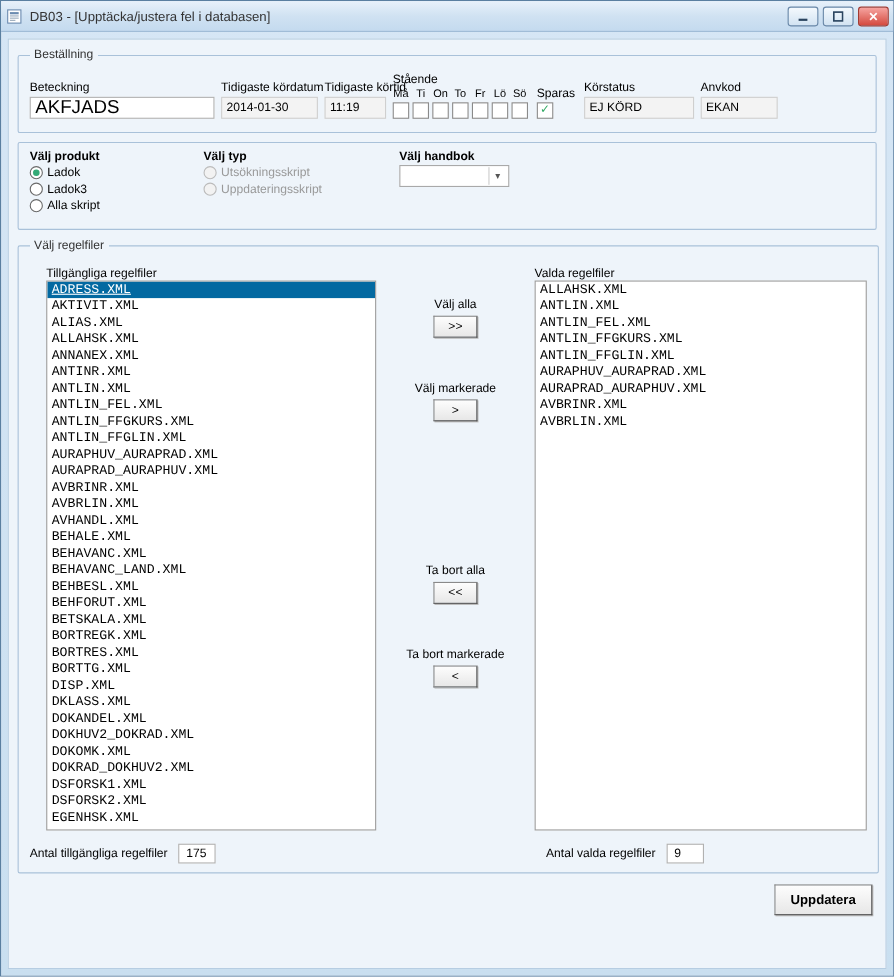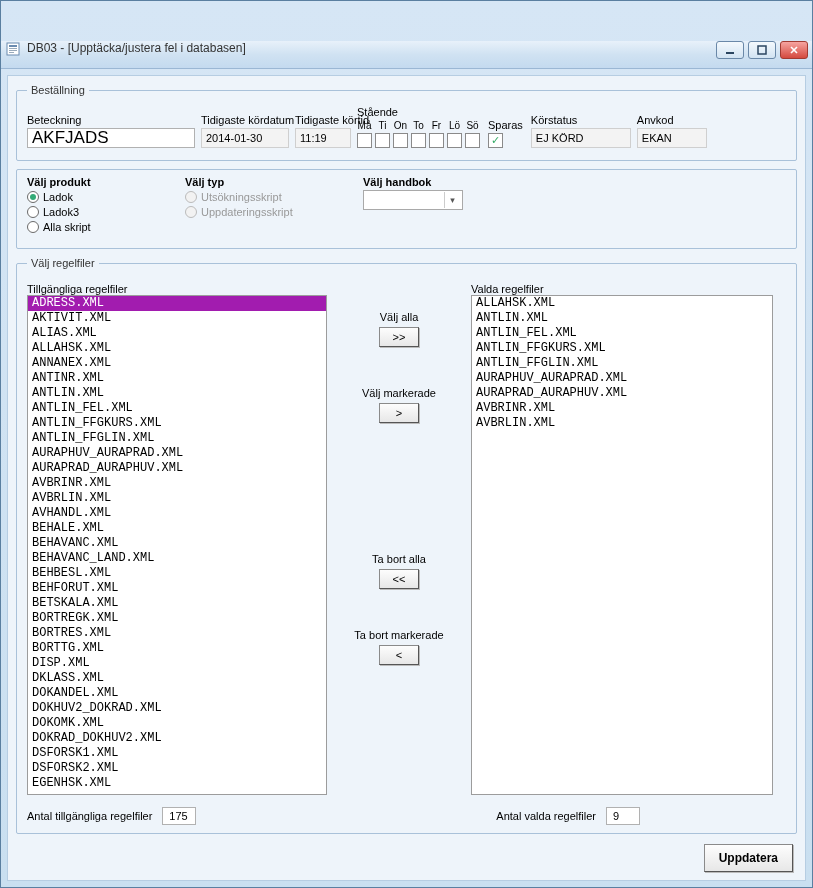--- a/index.html
+++ b/index.html
@@ -18,24 +18,23 @@
     height: 888px;
     border: 1px solid #5a7fa0;
     background: linear-gradient(to bottom, #d6e6f5 0%, #c9dff0 100%);
     display: flex;
     flex-direction: column;
   }
   .titlebar {
     height: 28px;
     background: linear-gradient(to bottom, #e8f1fa 0%, #d0e2f2 50%, #c4daef 100%);
     display: flex;
-    align-items: flex-start;
+    align-items: center;
     padding: 0 4px;
     border-bottom: 1px solid #9bb7d4;
-    margin-top: 40px;
   }
   .titlebar .icon {
     width: 16px; height: 16px;
     margin-right: 6px;
     display:flex;align-items:center;justify-content:center;
   }
   .titlebar .title { flex:1; color:#333; font-size:12px;}
   .window-buttons { display:flex; gap:4px;}
   .wbtn {
     width: 28px; height:18px;
@@ -107,33 +106,33 @@
   .radio-row{display:flex;align-items:center;margin:3px 0;cursor:default;}
   .radio-row.disabled{color:#999;}
   .two-col{display:flex; gap:28px;}
   .select-hdr{font-size:11px;margin-bottom:2px;}
   .combo {
     border:1px solid #a9a9a9;background:#fff;height:20px;width:100px;
     display:flex;align-items:center;justify-content:flex-end;padding-right:2px;
   }
   .combo .arrow{width:16px;height:16px;border-left:1px solid #ccc;display:flex;align-items:center;justify-content:center;font-size:9px;color:#555;}
   .regelbox {
-    display:flex; gap:12px; margin-top:4px;
+    display:flex; gap:12px; margin-top:4px;margin-left:15px;
   }
   .listbox {
     border:1px solid #9c9c9c; background:#fff;
     font-family: "Courier New", monospace;
     font-size:12px;
     overflow-y:scroll;
     height:500px;
   }
   .left-list{width:300px;}
   .right-list{width:302px;}
   .listbox .item{padding:0 4px; line-height:15px;white-space:nowrap;cursor:default;}
-  .listbox .item.selected{background:#a21caf;color:#fff;}
+  .listbox .item.selected{background:#0369a1;color:#fff;text-decoration:underline;}
   .mid-buttons{
     width:120px;display:flex;flex-direction:column;align-items:center;
     padding-top:28px;
   }
   .mid-group{margin-bottom:40px;text-align:center;}
   .mid-group .cap{font-size:11px;margin-bottom:4px;}
   .btn {
     min-width:40px;
     border:1px solid #8a8a8a;
     border-right-color:#555;border-bottom-color:#555;

